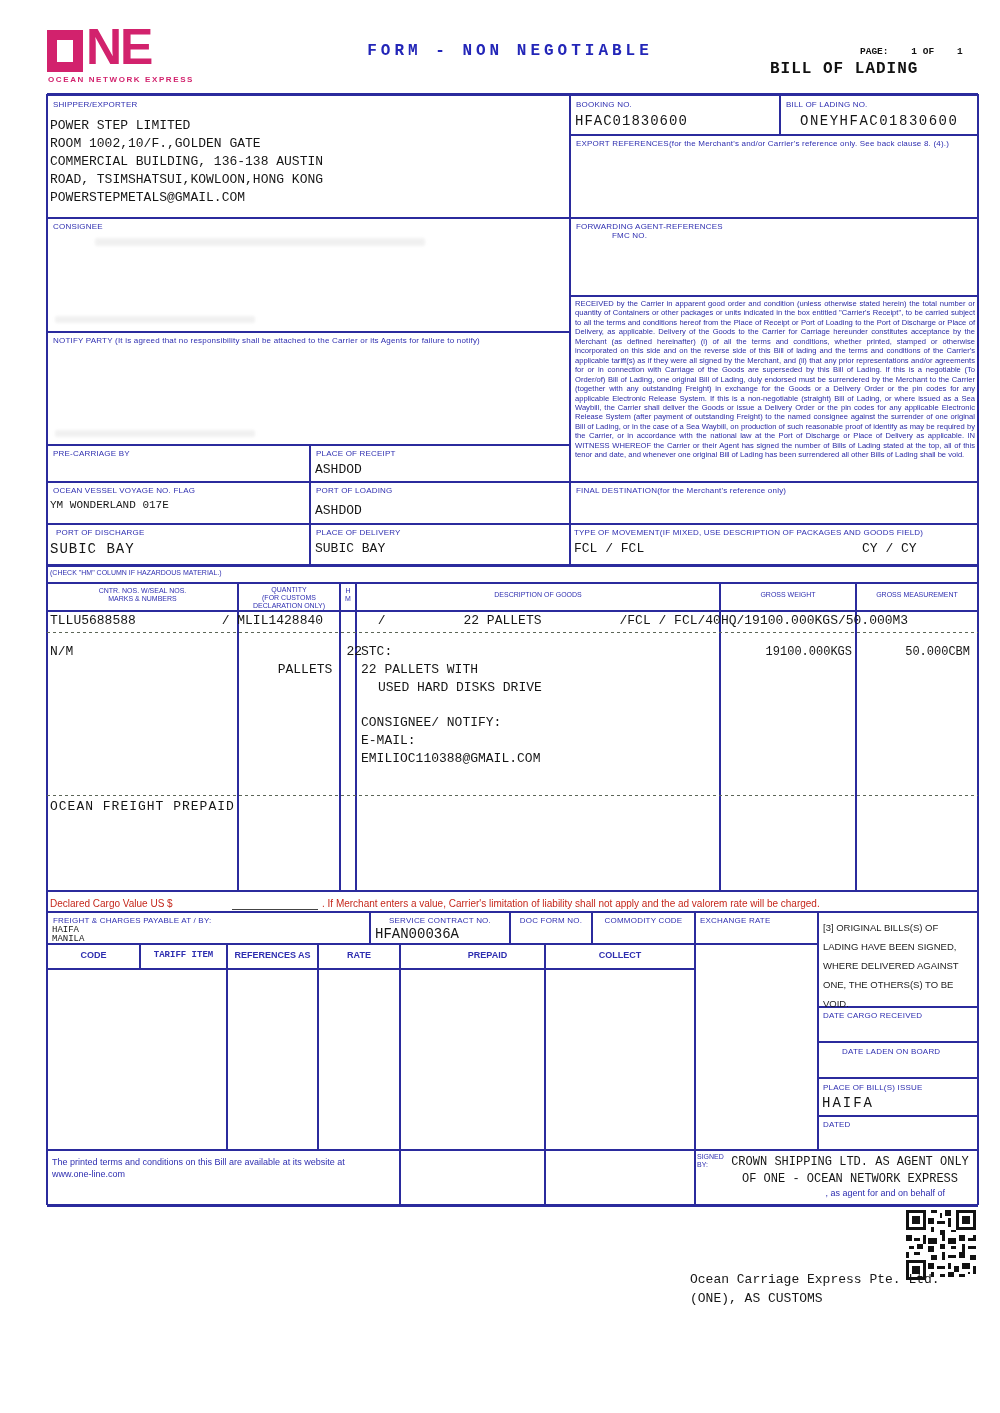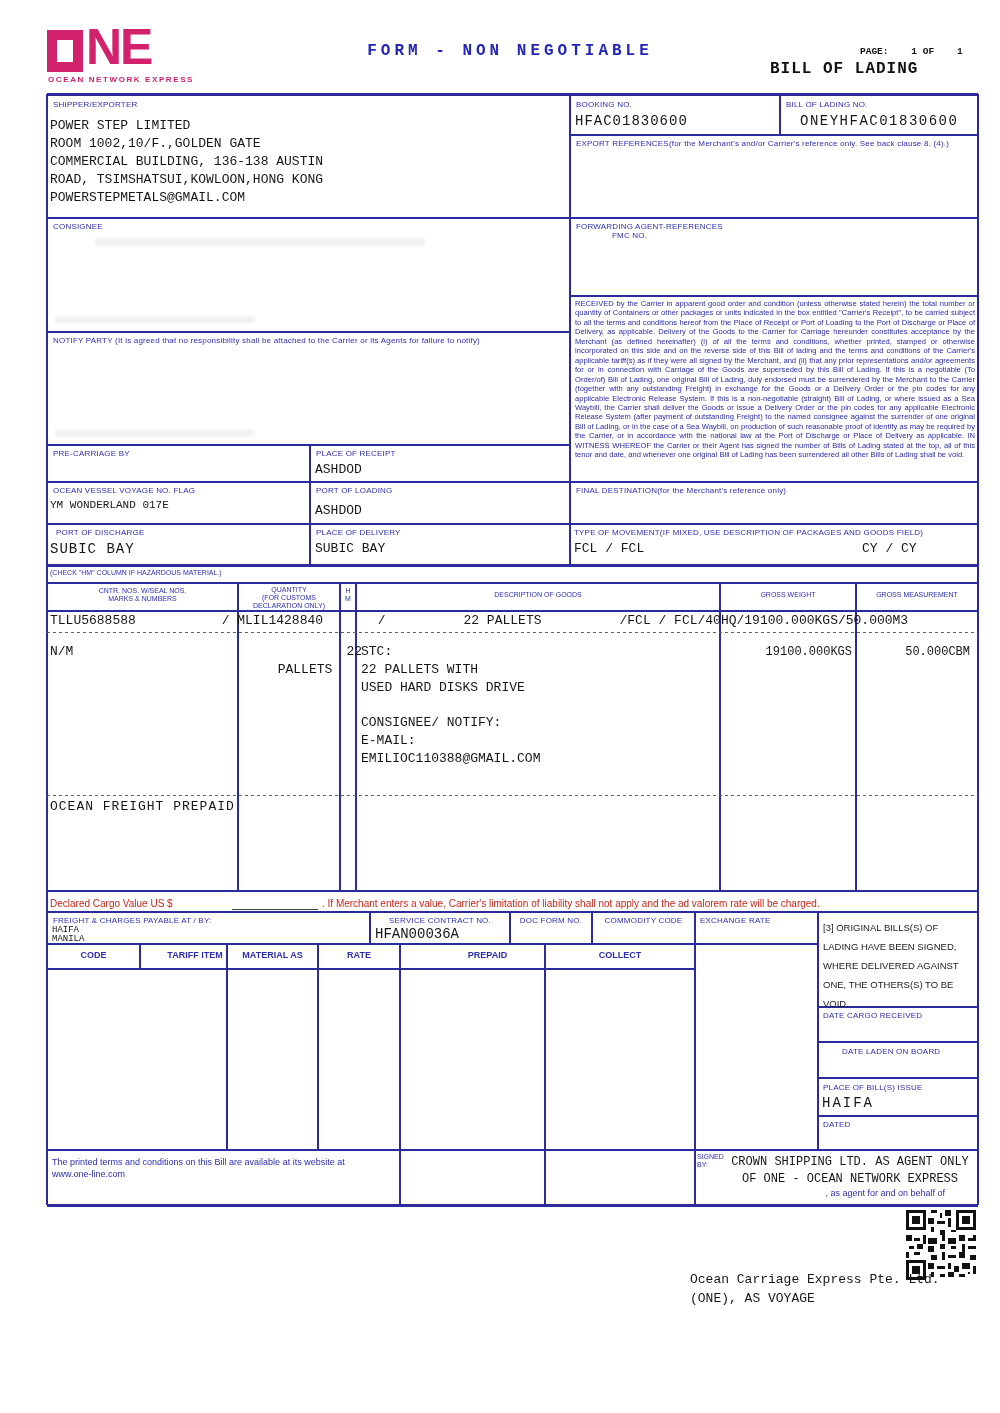--- a/index.html
+++ b/index.html
@@ -155,43 +155,43 @@
   <div class="t ch" style="left:356px;top:591px;width:364px;">DESCRIPTION OF GOODS</div>
   <div class="t ch" style="left:720px;top:591px;width:136px;">GROSS WEIGHT</div>
   <div class="t ch" style="left:856px;top:591px;width:122px;">GROSS MEASUREMENT</div>
 
   <div class="t val" style="left:50px;top:613px;">TLLU5688588           / MLIL1428840       /          22 PALLETS          /FCL / FCL/40HQ/19100.000KGS/50.000M3</div>
   <div class="t val" style="left:50px;top:644px;">N/M</div>
   <div class="t val" style="left:238px;top:644px;width:96px;text-align:right;padding-left:28px;">22</div>
   <div class="t val" style="left:238px;top:662px;width:96px;text-align:center;margin-left:19px;">PALLETS</div>
   <div class="t val" style="left:361px;top:644px;">STC:</div>
   <div class="t val" style="left:361px;top:662px;">22 PALLETS WITH</div>
-  <div class="t val" style="left:361px;top:680px;">USED HARD DISKS DRIVE</div>
+  <div class="t val" style="left:378px;top:680px;">USED HARD DISKS DRIVE</div>
   <div class="t val" style="left:361px;top:715px;">CONSIGNEE/ NOTIFY:</div>
   <div class="t val" style="left:361px;top:733px;">E-MAIL:</div>
   <div class="t val" style="left:361px;top:751px;">EMILIOC110388@GMAIL.COM</div>
   <div class="t val12" style="left:720px;top:645px;width:132px;text-align:right;">19100.000KGS</div>
   <div class="t val12" style="left:856px;top:645px;width:114px;text-align:right;">50.000CBM</div>
   <div class="t val" style="left:50px;top:799px;letter-spacing:1px;">OCEAN FREIGHT PREPAID</div>
 
   <div class="t red" style="left:50px;top:898px;">Declared Cargo Value US $</div>
   <div class="t red" style="left:322px;top:898px;">. If Merchant enters a value, Carrier's limitation of liability shall not apply and the ad valorem rate will be charged.</div>
 
   <div class="t lbl" style="left:53px;top:916px;">FREIGHT &amp; CHARGES PAYABLE AT / BY:</div>
   <div class="t" style="left:52px;top:925px;font:9px 'Liberation Mono',monospace;color:#161616;">HAIFA</div>
   <div class="t" style="left:52px;top:934px;font:9px 'Liberation Mono',monospace;color:#161616;">MANILA</div>
   <div class="t lbl" style="left:370px;top:916px;width:140px;text-align:center;">SERVICE CONTRACT NO.</div>
   <div class="t val14" style="left:375px;top:926px;">HFAN00036A</div>
   <div class="t lbl" style="left:510px;top:916px;width:82px;text-align:center;">DOC FORM NO.</div>
   <div class="t lbl" style="left:592px;top:916px;width:103px;text-align:center;">COMMODITY CODE</div>
   <div class="t lbl" style="left:700px;top:916px;">EXCHANGE RATE</div>
 
   <div class="t fch" style="left:47px;top:950px;width:93px;">CODE</div>
-  <div class="t fch" style="left:140px;top:950px;width:110px;">TARIFF ITEM</div>
-  <div class="t fch" style="left:227px;top:950px;width:91px;">MATERIAL AS</div>
+  <div class="t fch" style="left:140px;top:950px;width:87px;font-family:Liberation Mono, monospace;">TARIFF ITEM</div>
+  <div class="t fch" style="left:227px;top:950px;width:91px;">REFERENCES AS</div>
   <div class="t fch" style="left:318px;top:950px;width:82px;">RATE</div>
   <div class="t fch" style="left:400px;top:950px;width:175px;">PREPAID</div>
   <div class="t fch" style="left:545px;top:950px;width:150px;">COLLECT</div>
 
   <div class="t blk9" style="left:823px;top:918px;width:150px;">[3] ORIGINAL BILLS(S) OF LADING HAVE BEEN SIGNED, WHERE DELIVERED AGAINST ONE, THE OTHERS(S) TO BE VOID.</div>
   <div class="t lbl" style="left:823px;top:1011px;">DATE CARGO RECEIVED</div>
   <div class="t lbl" style="left:815px;top:1047px;padding-left:27px;">DATE LADEN ON BOARD</div>
   <div class="t lbl" style="left:823px;top:1083px;">PLACE OF BILL(S) ISSUE</div>
   <div class="t val14" style="left:822px;top:1095px;letter-spacing:2px;">HAIFA</div>
   <div class="t lbl" style="left:823px;top:1120px;">DATED</div>
@@ -254,15 +254,15 @@
         <rect x="24" y="20" width="1" height="3"></rect>
       <rect x="9" y="22" width="1" height="2"></rect>
         <rect x="12" y="23" width="2" height="1"></rect>
         <rect x="15" y="22" width="2" height="2"></rect>
       <rect x="19" y="23" width="2" height="1"></rect>
         <rect x="22" y="22" width="1" height="1"></rect>
     </g>
   </svg>
 
   <div class="t val" style="left:690px;top:1272px;">Ocean Carriage Express Pte. Ltd.</div>
-  <div class="t val" style="left:690px;top:1291px;">(ONE), AS VOYAGE</div>
+  <div class="t val" style="left:690px;top:1291px;">(ONE), AS CUSTOMS</div>
 
 </div>
 
 </body></html>

